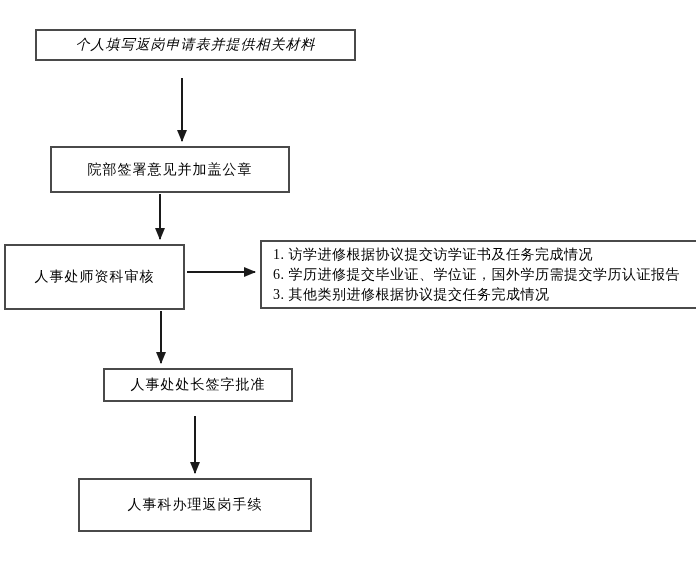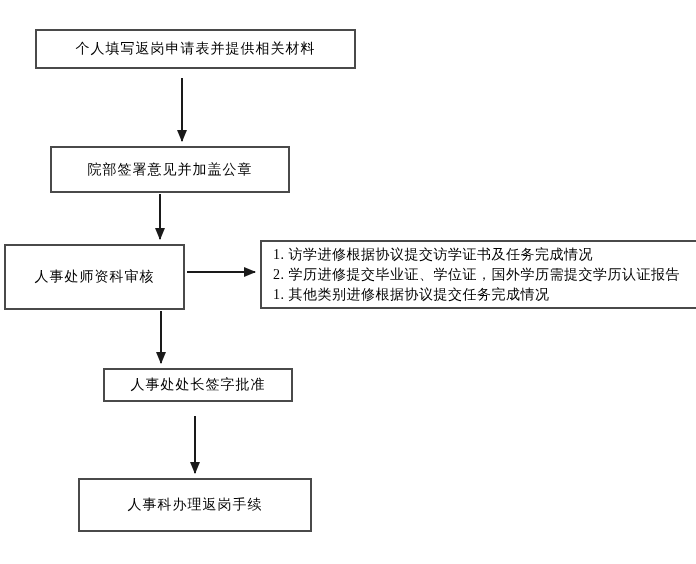--- a/index.html
+++ b/index.html
@@ -31,21 +31,21 @@
     background: #ffffff;
     display: flex;
     flex-direction: column;
     align-items: center;
     justify-content: center;
     text-align: center;
     font-size: 14px;
     line-height: 22px;
     letter-spacing: 1px;
   }
-  .box-step1 { left: 35px;  top: 29px;  width: 321px; height: 40px; }
+  .box-step1 { left: 35px;  top: 29px;  width: 321px; height: 32px; font-style: italic; }
   .box-step2 { left: 50px;  top: 146px; width: 240px; height: 47px; }
   .box-step3 { left: 4px;   top: 244px; width: 181px; height: 66px; }
   .box-step4 { left: 103px; top: 368px; width: 190px; height: 34px; }
   .box-step5 { left: 78px;  top: 478px; width: 234px; height: 54px; }
   .box-requirements {
     left: 260px;
     top: 240px;
     width: 444px;
     height: 69px;
     align-items: flex-start;
@@ -85,22 +85,22 @@
   <div class="flow-box box-step2" style="border-color: rgb(74, 74, 74); color: rgb(0, 0, 0);">
     <span>院部签署意见并加盖公章</span>
   </div>
 
   <div class="flow-box box-step3" style="border-color: rgb(74, 74, 74); color: rgb(0, 0, 0);">
     <span>人事处师资科审核</span>
   </div>
 
   <div class="flow-box box-requirements" style="border-color: rgb(74, 74, 74); color: rgb(0, 0, 0);">
     <div class="req-line">1. 访学进修根据协议提交访学证书及任务完成情况</div>
-    <div class="req-line">2. 学历进修提交毕业证、学位证，国外学历需提交学历认证报告</div>
-    <div class="req-line">1. 其他类别进修根据协议提交任务完成情况</div>
+    <div class="req-line">6. 学历进修提交毕业证、学位证，国外学历需提交学历认证报告</div>
+    <div class="req-line">3. 其他类别进修根据协议提交任务完成情况</div>
   </div>
 
   <div class="flow-box box-step4" style="border-color: rgb(74, 74, 74); color: rgb(0, 0, 0);">
     <span>人事处处长签字批准</span>
   </div>
 
   <div class="flow-box box-step5" style="border-color: rgb(74, 74, 74); color: rgb(0, 0, 0);">
     <span>人事科办理返岗手续</span>
   </div>
 

